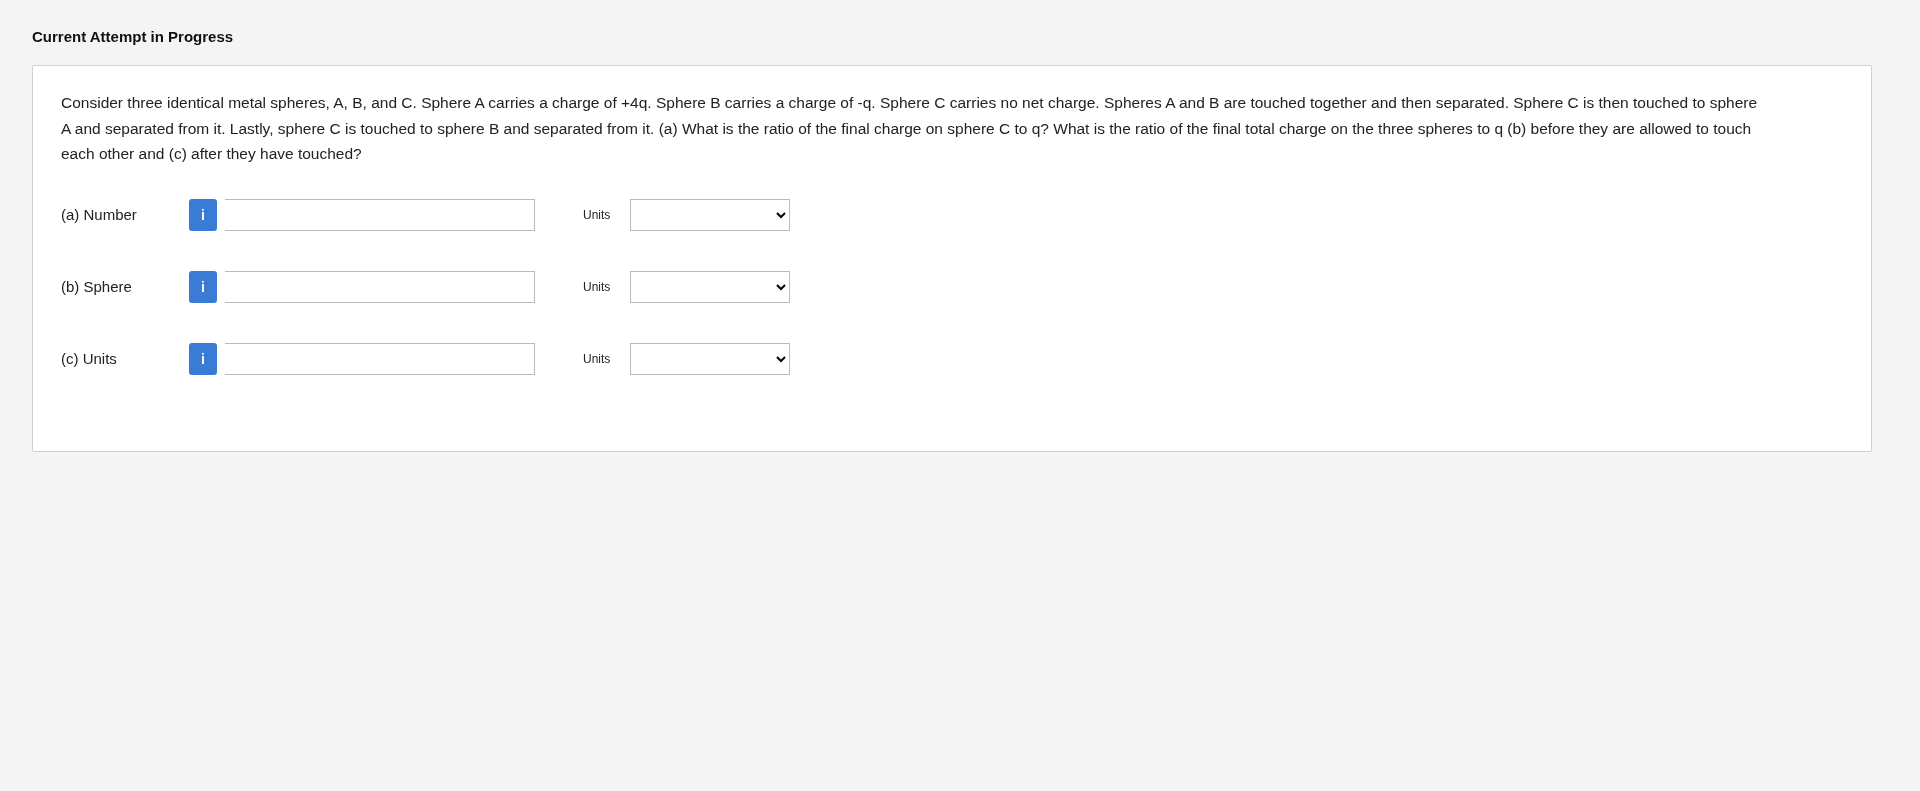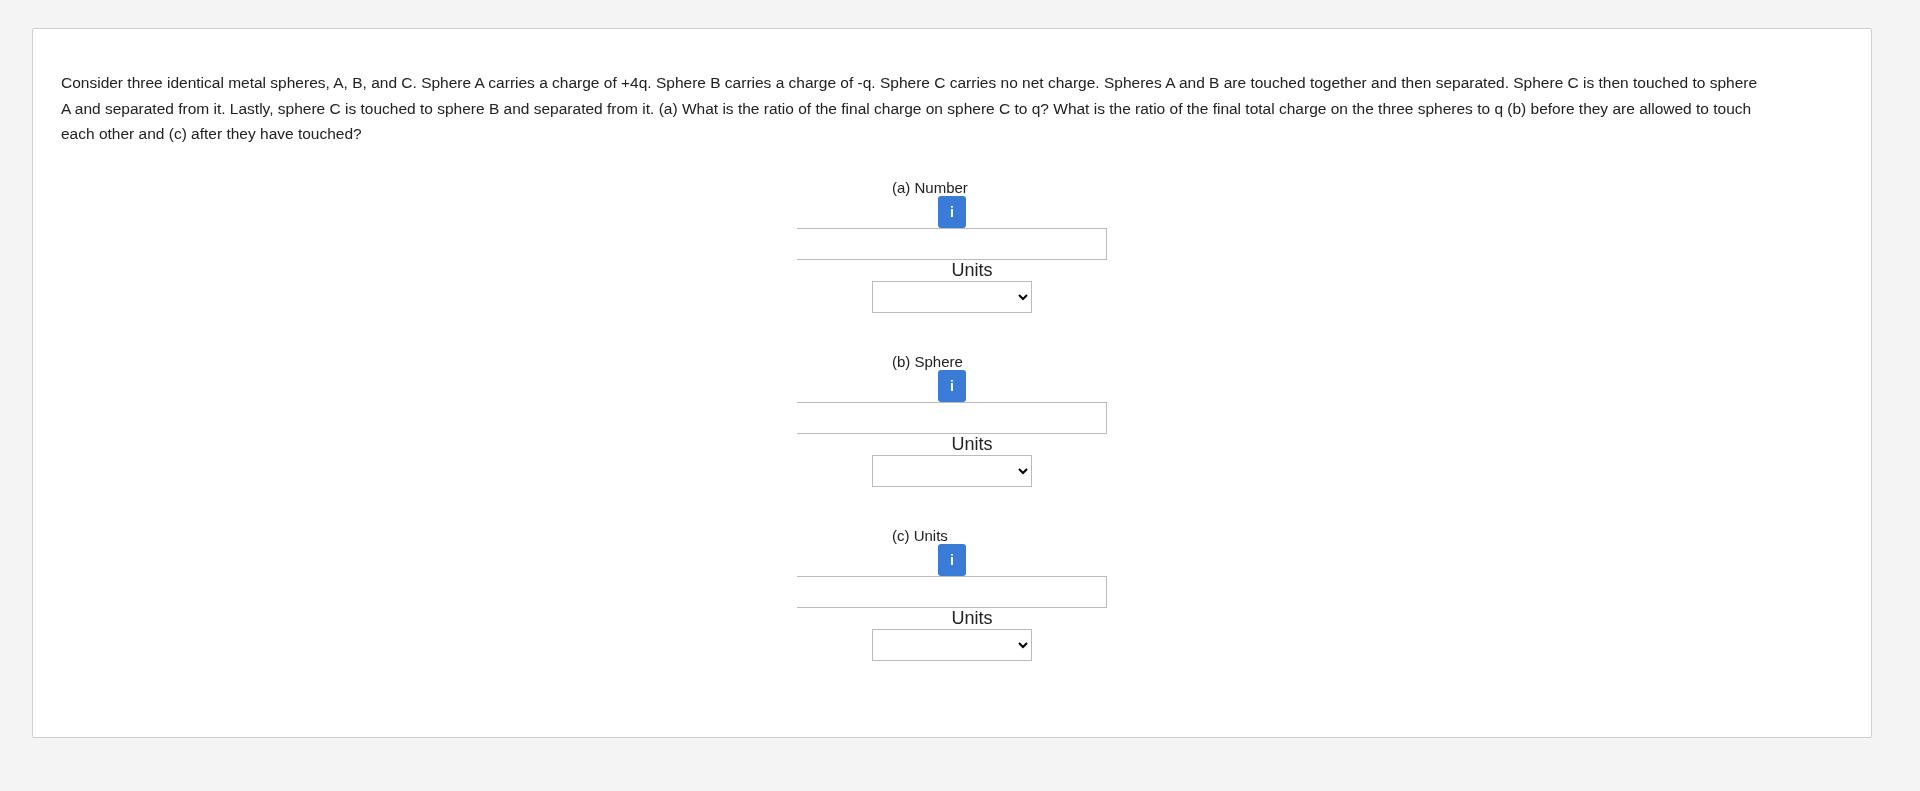--- a/index.html
+++ b/index.html
@@ -28,38 +28,37 @@
       font-weight: bold;
       font-size: 15px;
       margin-bottom: 20px;
       color: #111;
     }
 
     .question-block {
       background-color: #ffffff;
       border: 1px solid #d0d0d0;
       border-radius: 2px;
-      padding: 41px 28px 36px 28px;
+      padding: 24px 28px 36px 28px;
       max-width: 1840px;
     }
 
     .question-text {
       font-size: 15.5px;
       line-height: 1.65;
       color: #222;
       margin-bottom: 32px;
       max-width: 1700px;
     }
 
     .answer-row {
       display: flex;
       align-items: center;
       margin-bottom: 40px;
-      gap: 0;
-      flex-direction: column;
+      gap: 8px;
     }
 
     .row-label {
       font-size: 15px;
       color: #222;
       width: 120px;
       flex-shrink: 0;
     }
 
     .info-btn {
@@ -84,23 +83,23 @@
       width: 310px;
       border: 1px solid #bbb;
       border-left: none;
       padding: 4px 8px;
       font-size: 15px;
       outline: none;
       background: #fff;
     }
 
     .units-label {
-      font-size: 18px;
+      font-size: 12px;
       color: #222;
-      margin-left: 52px;
+      margin-left: 40px;
       margin-right: 12px;
       flex-shrink: 0;
     }
 
     .units-select {
       height: 32px;
       width: 160px;
       border: 1px solid #bbb;
       background: #fff;
       font-size: 15px;
@@ -108,20 +107,21 @@
       cursor: pointer;
       outline: none;
       appearance: auto;
     }
   </style>
 </head>
 <body>
 
 <div class="page-container">
 
+  <div class="attempt-label">Current Attempt in Progress</div>
 
   <div class="question-block">
 
     <div class="question-text">Consider three identical metal spheres, A, B, and C. Sphere A carries a charge of +4q. Sphere B carries a charge of -q. Sphere C carries no net charge. Spheres A and B are touched together and then separated. Sphere C is then touched to sphere A and separated from it. Lastly, sphere C is touched to sphere B and separated from it. (a) What is the ratio of the final charge on sphere C to q? What is the ratio of the final total charge on the three spheres to q (b) before they are allowed to touch each other and (c) after they have touched?</div>
 
     <div class="answer-row">
       <span class="row-label">(a)  Number</span>
       <button class="info-btn">i</button>
       <input type="text" class="number-input" value="" style="">
       <span class="units-label">Units</span>

